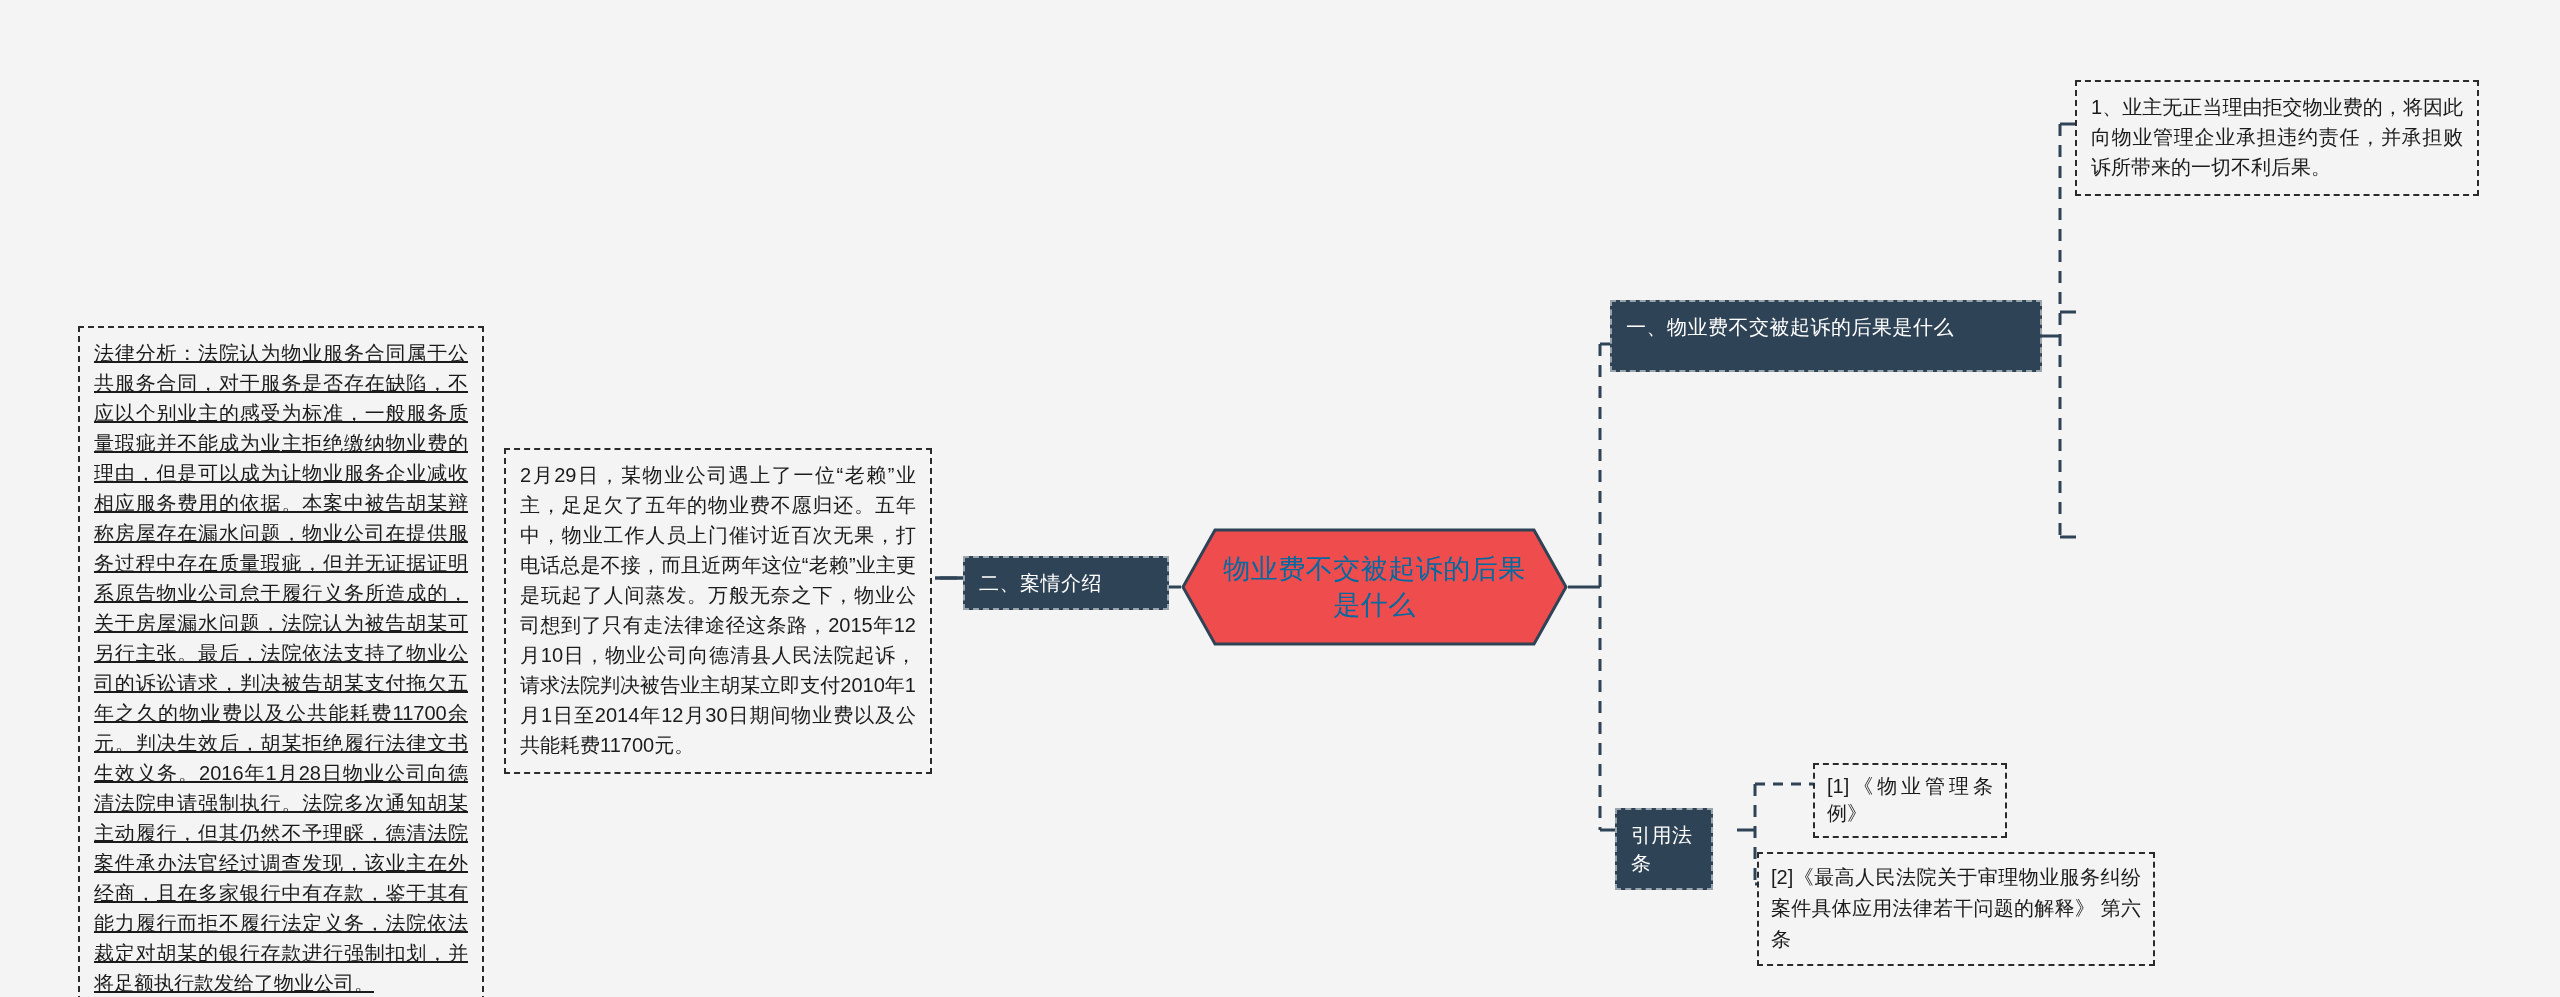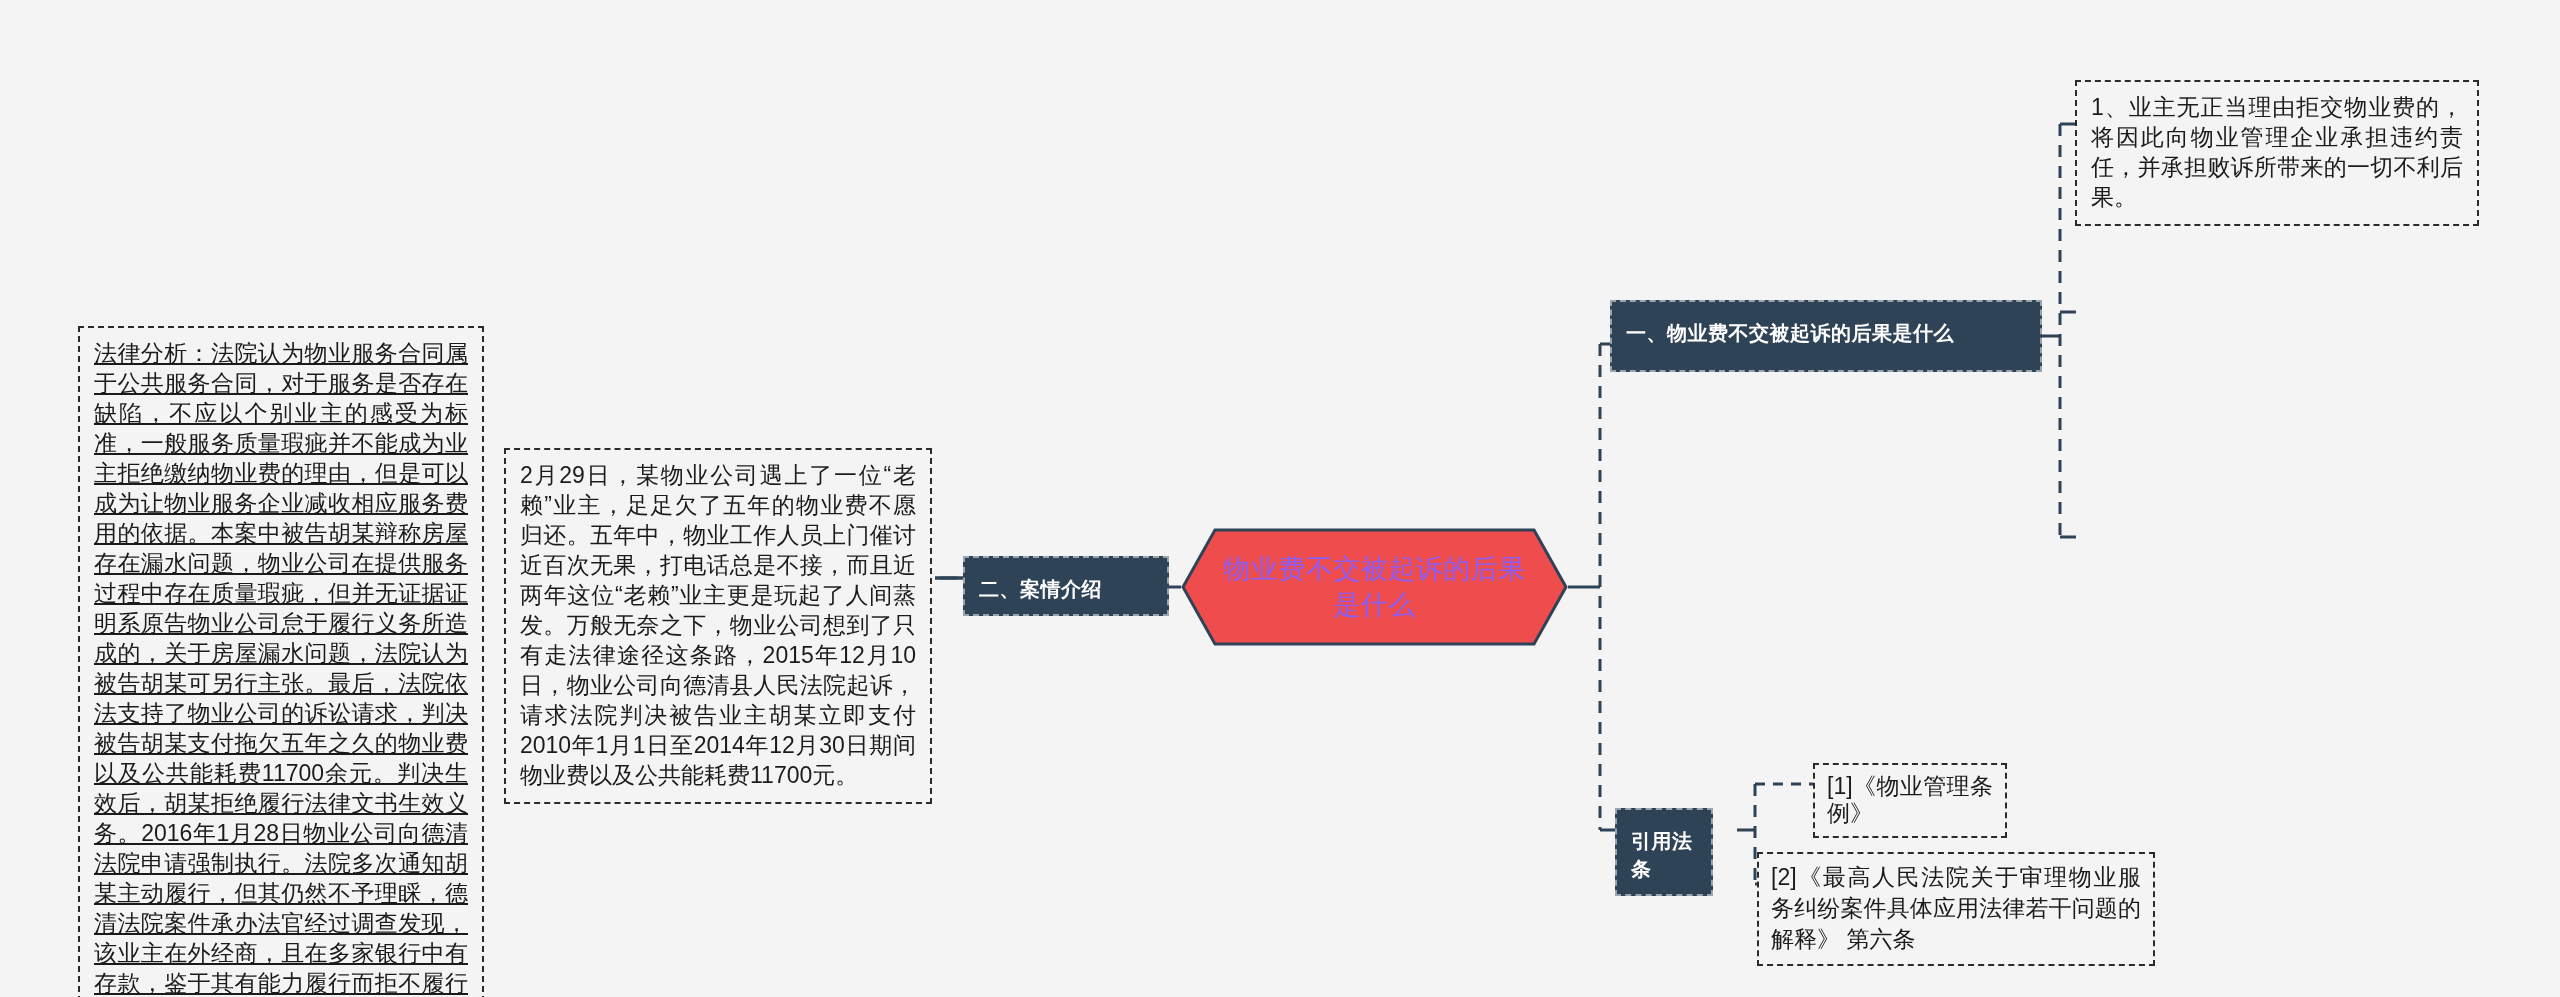--- a/index.html
+++ b/index.html
@@ -52,39 +52,38 @@
     width: 100%;
     height: 100%;
   }
   .root .root-label {
     position: absolute;
     inset: 0;
     display: flex;
     align-items: center;
     justify-content: center;
     text-align: center;
-    color: #8b5cf6;
+    color: #0369a1;
     font-size: 27px;
     line-height: 36px;
     letter-spacing: 0.5px;
     padding: 0 34px;
     box-sizing: border-box;
     white-space: pre-line;
   }
 
   
   .branch {
     background: #2f4357;
     border: 2px dashed #9aa4ad;
     color: #ffffff;
     font-size: 20px;
     line-height: 28px;
-    padding: 17px 14px 11px 14px;
+    padding: 11px 14px 11px 14px;
     letter-spacing: 0.5px;
-    font-weight: bold;
   }
   .branch.b1 {
     left: 1610px;
     top: 300px;
     width: 432px;
     min-height: 72px;
   }
   .branch.b2 {
     left: 963px;
     top: 556px;
@@ -96,21 +95,21 @@
     top: 808px;
     width: 98px;
     min-height: 43px;
   }
 
   
   .leaf {
     background: #f4f4f4;
     border: 2px dashed #2b2b2b;
     color: #1b1b1b;
-    font-size: 23px;
+    font-size: 20px;
     line-height: 30px;
     padding: 10px 14px 12px 14px;
     text-align: justify;
     text-justify: inter-ideograph;
   }
 
   .leaf.l-analysis {
     left: 78px;
     top: 326px;
     width: 406px;

